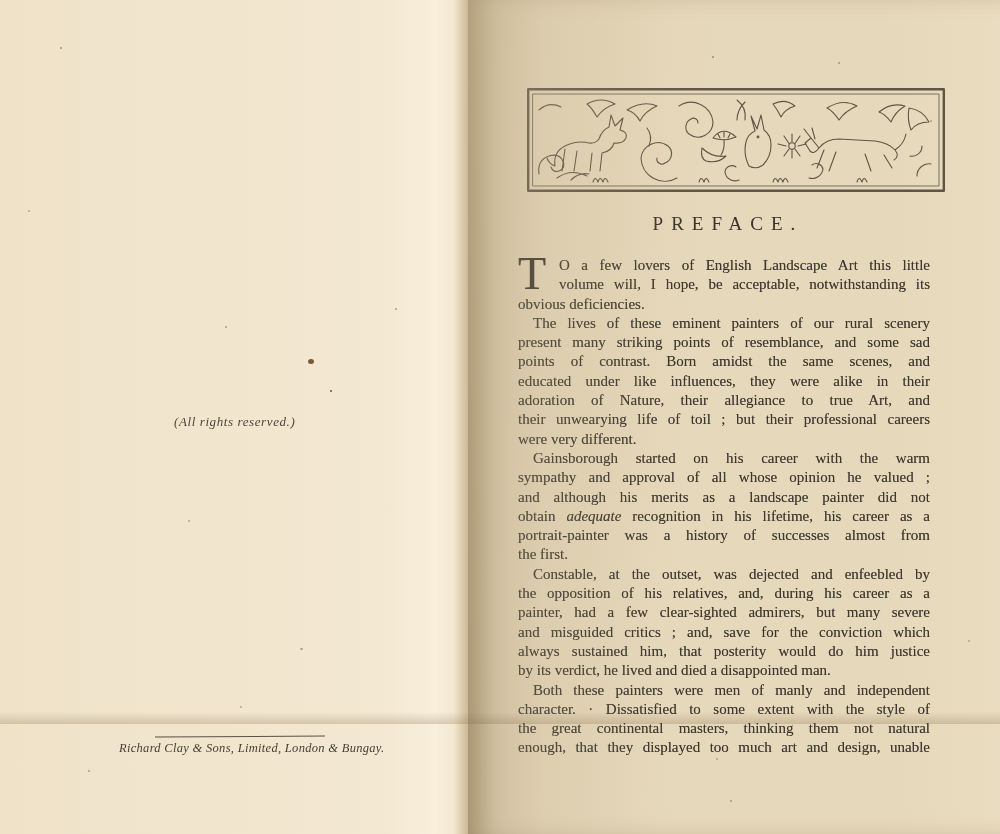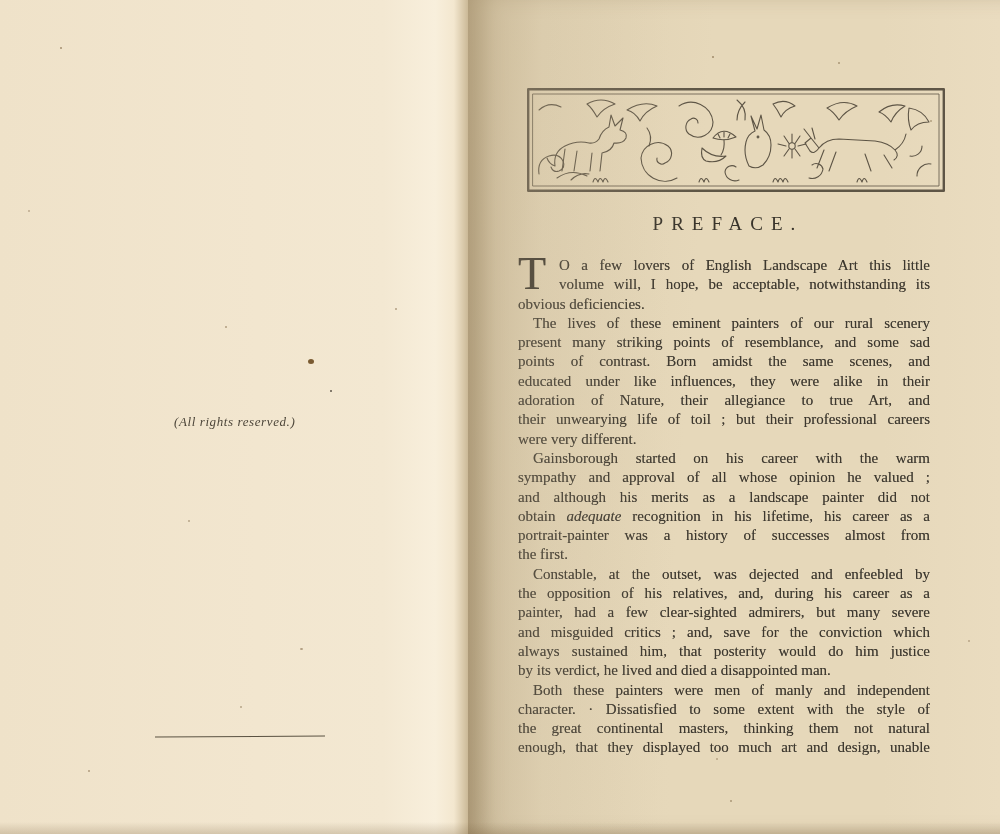--- a/index.html
+++ b/index.html
@@ -1,18 +1,18 @@
 <!DOCTYPE html>
 <html><head>
 <meta charset="utf-8">
 <style>
   html,body{margin:0;padding:0;}
   body{width:1000px;height:834px;overflow:hidden;background:#efe3cb;
        font-family:"Liberation Serif", serif;}
-  .spread{position:relative;width:1000px;height:834px;}
+  .spread{position:relative;width:1000px;height:724px;}
 
   
   .page{position:absolute;top:0;height:834px;}
   .page.left{
     left:0;width:468px;
     background:linear-gradient(90deg,#efe2c9 0%,#f2e6cf 55%,#f3e8d2 82%,
                #f8efdc 93%,#f3e7cf 97%,#cbb997 100%);
   }
   .page.right{
     left:468px;width:532px;
@@ -58,20 +58,21 @@
     pointer-events:none;}
 </style>
 </head>
 <body>
 
 <div class="spread">
 
   <div class="page left">
     <div class="rights">(All rights reserved.)</div>
     <div class="imprint-rule"></div>
+    <div class="imprint">Richard Clay &amp; Sons, Limited, London &amp; Bungay.</div>
 
     <div class="speck" style="left:308px;top:359px;width:6px;height:5px;background:#6b4a1f;opacity:.9;"></div>
     <div class="speck" style="left:330px;top:390px;width:2px;height:2px;background:#3a3328;opacity:.8;"></div>
     <div class="speck" style="left:60px;top:47px;width:2px;height:2px;opacity:.6;"></div>
     <div class="speck" style="left:225px;top:326px;width:2px;height:2px;opacity:.5;"></div>
     <div class="speck" style="left:395px;top:308px;width:2px;height:2px;opacity:.5;"></div>
     <div class="speck" style="left:188px;top:520px;width:2px;height:2px;opacity:.45;"></div>
     <div class="speck" style="left:300px;top:648px;width:3px;height:2px;opacity:.5;"></div>
     <div class="speck" style="left:240px;top:706px;width:2px;height:2px;opacity:.45;"></div>
     <div class="speck" style="left:88px;top:770px;width:2px;height:2px;opacity:.5;"></div>

